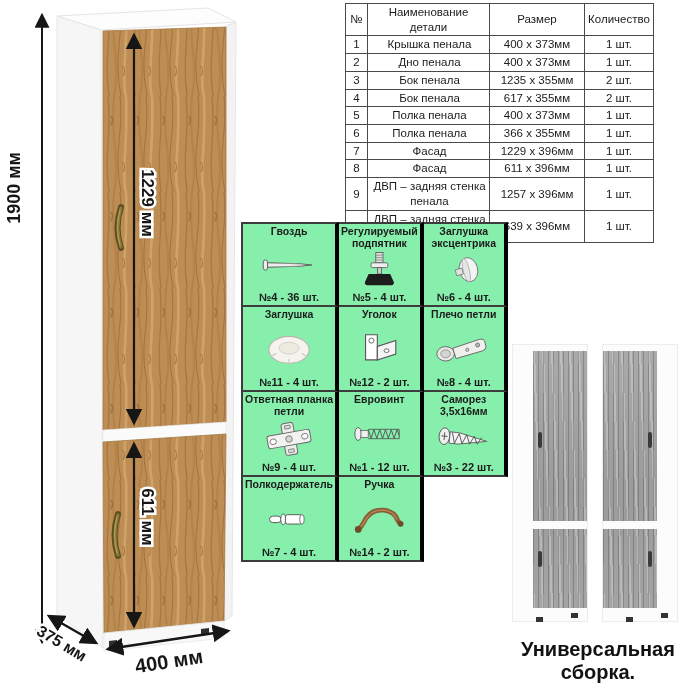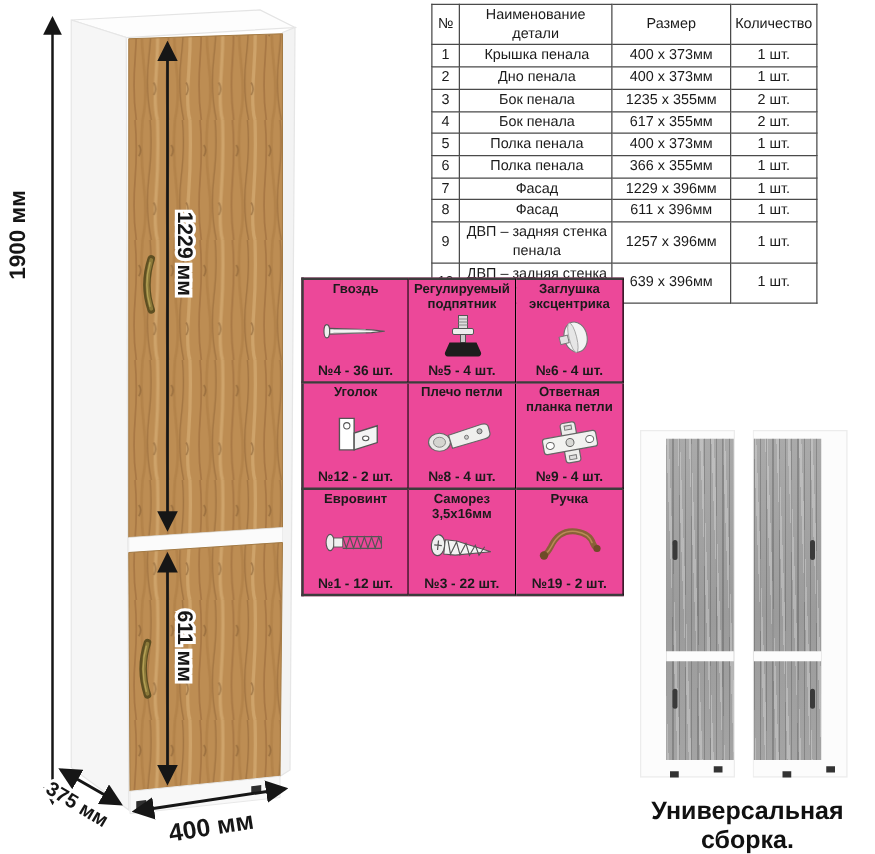--- a/index.html
+++ b/index.html
@@ -12,23 +12,23 @@
   #parts-table td,#parts-table th{border:1.6px solid #4a4a4a;padding:1px 3px;font-weight:normal;}
   #parts-table th{text-align:center;}
   #parts-table td.c-num{text-align:center;}
   #parts-table td.c-name{text-align:center;padding-left:5px;}
   #parts-table td.c-size{text-align:center;}
   #parts-table td.c-qty{text-align:center;margin-left:28px;}
 
   
   #hw-grid{position:absolute;left:241px;top:222px;width:258px;
            display:grid;grid-template-columns:repeat(3,1fr);grid-auto-rows:85px;}
-  .hwc{border-right:1px solid #000000;border-bottom:2px solid #3c3c3c;
+  .hwc{border-right:4px solid #000000;border-bottom:2px solid #3c3c3c;
        display:flex;flex-direction:column;align-items:center;box-sizing:border-box;
-       padding:2px 2px 1px 2px;background:#ec4899;}
+       padding:2px 2px 1px 2px;background:#86efac;}
   .hwc:nth-child(3n+1){border-left:2px solid #3c3c3c;}
   .hwc:nth-child(-n+3){border-top:2px solid #3c3c3c;}
   .hwc.empty{border:none;background:transparent;}
   .hw-title{font-size:10.5px;font-weight:bold;text-align:center;line-height:1.12;min-height:13px;}
   .hw-ico{flex:1;display:flex;align-items:center;justify-content:center;width:100%;}
   .hw-count{font-size:11px;font-weight:bold;text-align:center;padding-bottom:1px;}
 
   
   #variants{position:absolute;left:498px;top:344px;width:200px;height:306px;}
   .cab{position:absolute;top:0;width:76px;height:278px;background:#fcfcfc;
@@ -241,20 +241,31 @@
         <g transform="rotate(-14 44 25)">
           <ellipse cx="46" cy="25" rx="12" ry="16" fill="#f3f3f3" stroke="#777" stroke-width="1.2"></ellipse>
           <ellipse cx="43" cy="25" rx="4" ry="16" fill="#e6e6e6" stroke="#999" stroke-width="0.8"></ellipse>
           <rect x="29" y="21" width="9" height="8" fill="#e2e2e2" stroke="#777"></rect>
         </g>
       </svg>
         </span>
       <span class="hw-count">№6 - 4 шт.</span>
     </div>
 
+    <div class="hwc">
+      <span class="hw-title">Заглушка</span>
+      <span class="hw-ico">
+          <svg width="76" height="42" viewBox="0 0 80 50">
+        <ellipse cx="40" cy="26" rx="24" ry="16" fill="#f5f3ee" stroke="#b9b5ac" stroke-width="1.3"></ellipse>
+        <ellipse cx="40" cy="24" rx="12" ry="7" fill="#edeae2" stroke="#cfccc2" stroke-width="1"></ellipse>
+        <path d="M20 33 l5 -3 M60 33 l-5 -3 M40 41 v-4" stroke="#c9c5bb" stroke-width="1.2"></path>
+      </svg>
+        </span>
+      <span class="hw-count">№11 - 4 шт.</span>
+    </div>
 
     <div class="hwc">
       <span class="hw-title">Уголок</span>
       <span class="hw-ico">
           <svg width="76" height="42" viewBox="0 0 80 50">
         <path d="M24 8 h14 v30 h-14 z" fill="#fff" stroke="#555" stroke-width="1.3"></path>
         <circle cx="31" cy="15" r="3" fill="#fff" stroke="#555"></circle>
         <path d="M38 38 l22 -7 v-16 l-22 7 z" fill="#f4f4f4" stroke="#555" stroke-width="1.3"></path>
         <ellipse cx="49" cy="27" rx="3" ry="2.2" fill="#fff" stroke="#555"></ellipse>
       </svg>
@@ -319,32 +330,44 @@
           <ellipse cx="14" cy="24" rx="7" ry="11" fill="#efefef" stroke="#555" stroke-width="1.2"></ellipse>
           <path d="M10 24 h8 M14 19 v10" stroke="#555" stroke-width="1.3"></path>
           <path d="M21 17.5 h12 L70 25 L33 32.5 h-12 z" fill="#f4f4f4" stroke="#555" stroke-width="1.1"></path>
           <path d="M24 18 l4 14 l5 -13.5 l5 13 l5 -12.5 l5 12 l5 -11 l5 10 l5 -9.5" fill="none" stroke="#555" stroke-width="1.2"></path>
         </g>
       </svg>
         </span>
       <span class="hw-count">№3 - 22 шт.</span>
     </div>
 
+    <div class="hwc">
+      <span class="hw-title">Полкодержатель</span>
+      <span class="hw-ico">
+          <svg width="76" height="36" viewBox="0 0 80 50">
+        <rect x="13" y="21" width="16" height="9" rx="4.5" fill="#fff" stroke="#555" stroke-width="1.3"></rect>
+        <ellipse cx="32" cy="25.5" rx="3.5" ry="7.5" fill="#fff" stroke="#555" stroke-width="1.3"></ellipse>
+        <rect x="35" y="19" width="23" height="13" rx="3" fill="#fff" stroke="#555" stroke-width="1.3"></rect>
+        <ellipse cx="58" cy="25.5" rx="3" ry="6.5" fill="#fff" stroke="#555" stroke-width="1.1"></ellipse>
+      </svg>
+        </span>
+      <span class="hw-count">№7 - 4 шт.</span>
+    </div>
 
     <div class="hwc">
       <span class="hw-title">Ручка</span>
       <span class="hw-ico">
           <svg width="76" height="40" viewBox="0 0 80 50">
         <path d="M14 38 q4 -3 7 -9 q8 -17 25 -15 q14 2 17 12 q1 3 4 5" fill="none" stroke="#8a6038" stroke-width="6" stroke-linecap="round"></path>
         <path d="M15 37 q4 -3 7 -9 q8 -16 24 -14 q13 2 16 11" fill="none" stroke="#b98a55" stroke-width="1.6" stroke-linecap="round"></path>
         <circle cx="14" cy="38" r="4.2" fill="#6f4b28"></circle>
         <circle cx="67" cy="31" r="3.6" fill="#6f4b28"></circle>
       </svg>
         </span>
-      <span class="hw-count">№19 - 2 шт.</span>
+      <span class="hw-count">№14 - 2 шт.</span>
     </div>
 
     <div class="hwc empty"></div>
   </div>
 
   <div id="variants">
     <div class="cab cab-left">
       <div class="gdoor">
         <div class="hmark up"></div>
         <div class="hmark lo"></div>

